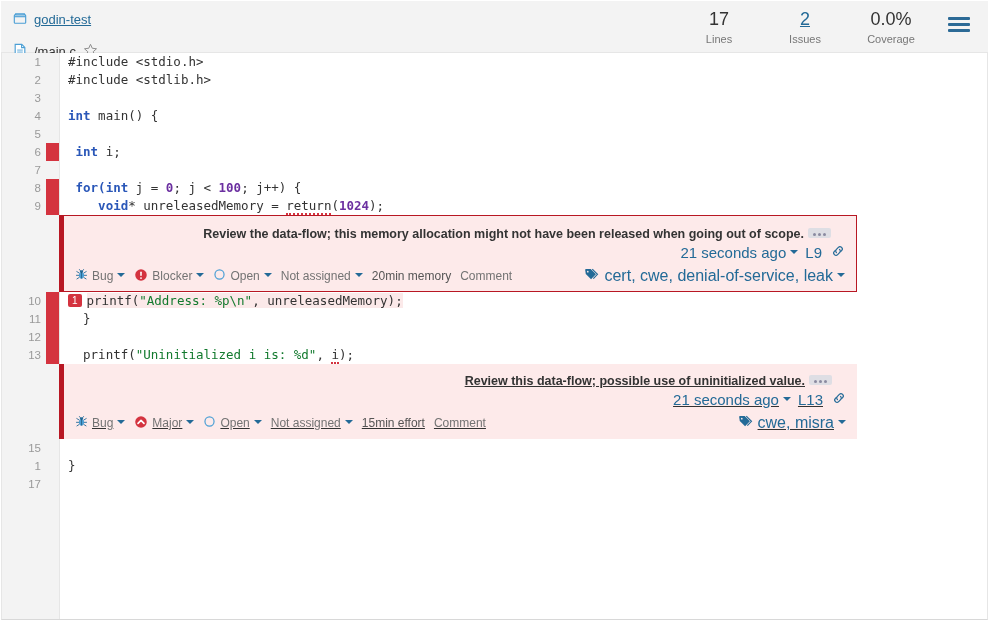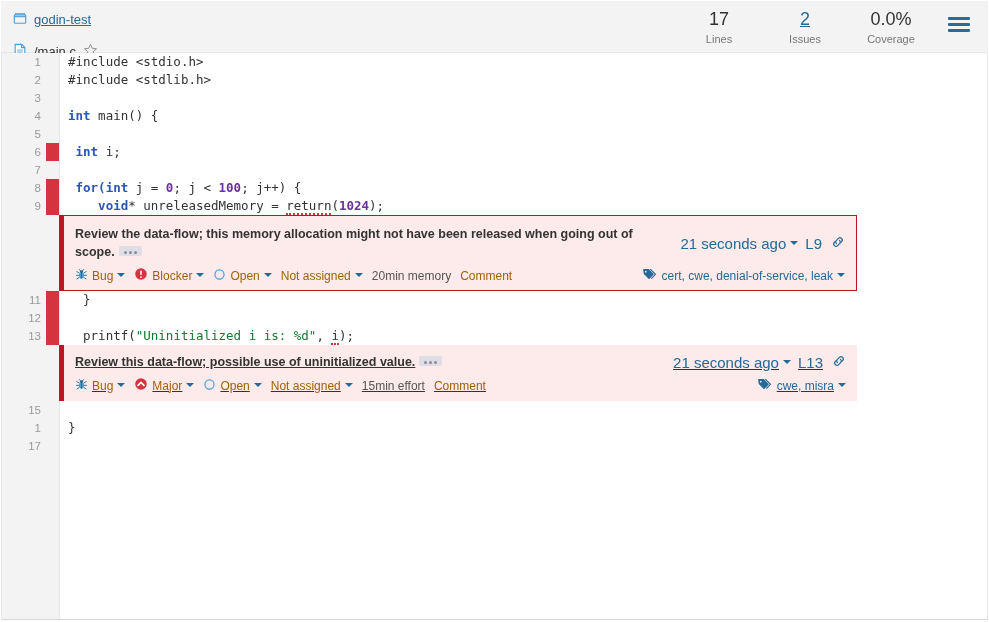--- a/index.html
+++ b/index.html
@@ -124,21 +124,21 @@
   .issue.boxed{
     border:1px solid #b81723;
     border-left:5px solid #b81723;
     padding:9px 11px 6px 11px;
   }
   .issue.plain{
     border-left:5px solid #b81723;
     padding:8px 11px 7px 11px;
     text-decoration:underline;
   }
-  .issue-top{display:flex;align-items:center;}
+  .issue-top{display:flex;align-items:flex-end;flex-direction:column;}
   .issue-msg{
     flex:1 1 auto;
     font-size:12.5px;font-weight:bold;color:#333;
     line-height:18px;padding-right:14px;
   }
   .dots{
     display:inline-block;background:#dedee4;border-radius:2px;
     padding:1px 4px 2px 4px;margin-left:4px;position:relative;top:-2px;
     cursor:pointer;line-height:6px;
   }
@@ -158,29 +158,29 @@
     border-top:4px solid #236a97;margin-left:4px;position:relative;top:-1px;
   }
   .link-ico{margin-left:9px;cursor:pointer;}
 
   .issue-bottom{
     display:flex;align-items:center;margin-top:6px;
   }
   .attrs{flex:1 1 auto;display:flex;align-items:center;flex-wrap:nowrap;}
   .attr{
     display:flex;align-items:center;
-    font-size:12px;color:#a16207;margin-right:9px;white-space:nowrap;
+    font-size:12px;color:#737373;margin-right:9px;white-space:nowrap;
     cursor:pointer;
   }
   .attr.static{color:#555;cursor:default;}
   .attr .txt{margin-left:4px;}
   .attr.noicon .txt{margin-left:0;}
   .tags{
     flex:0 0 auto;display:flex;align-items:center;
-    font-size:12px;color:#236a97;cursor:pointer;white-space:nowrap;
+    font-size:16px;color:#236a97;cursor:pointer;white-space:nowrap;
   }
   .tags .txt{margin-left:5px;}
 </style>
 </head>
 <body>
 
 <div class="app">
 
   <div class="header">
     <div class="hdr-left">
@@ -369,20 +369,25 @@
                 <path d="M9.4 1.2 L15.4 7.3 L10.6 12.2" fill="none" stroke="#236a97" stroke-width="1.3"></path>
                 <circle cx="4.2" cy="4.2" r="1" fill="#fdeaea"></circle>
               </svg>
             </span>
             <span class="txt">cert, cwe, denial-of-service, leak</span>
               <span class="caret"></span>
           </div>
         </div>
       </div>
 
+      <div class="row">
+        <div class="ln">10</div>
+        <div class="marker on"></div>
+        <div class="code"><span class="issue-count">1</span><span class="hl"><span>printf(</span><span class="str">"Address: %p\n"</span><span>, unreleasedMemory);</span></span></div>
+      </div>
 
       <div class="row">
         <div class="ln">11</div>
         <div class="marker on"></div>
         <div class="code">  <span>}</span></div>
       </div>
 
       <div class="row">
         <div class="ln">12</div>
         <div class="marker on"></div>

